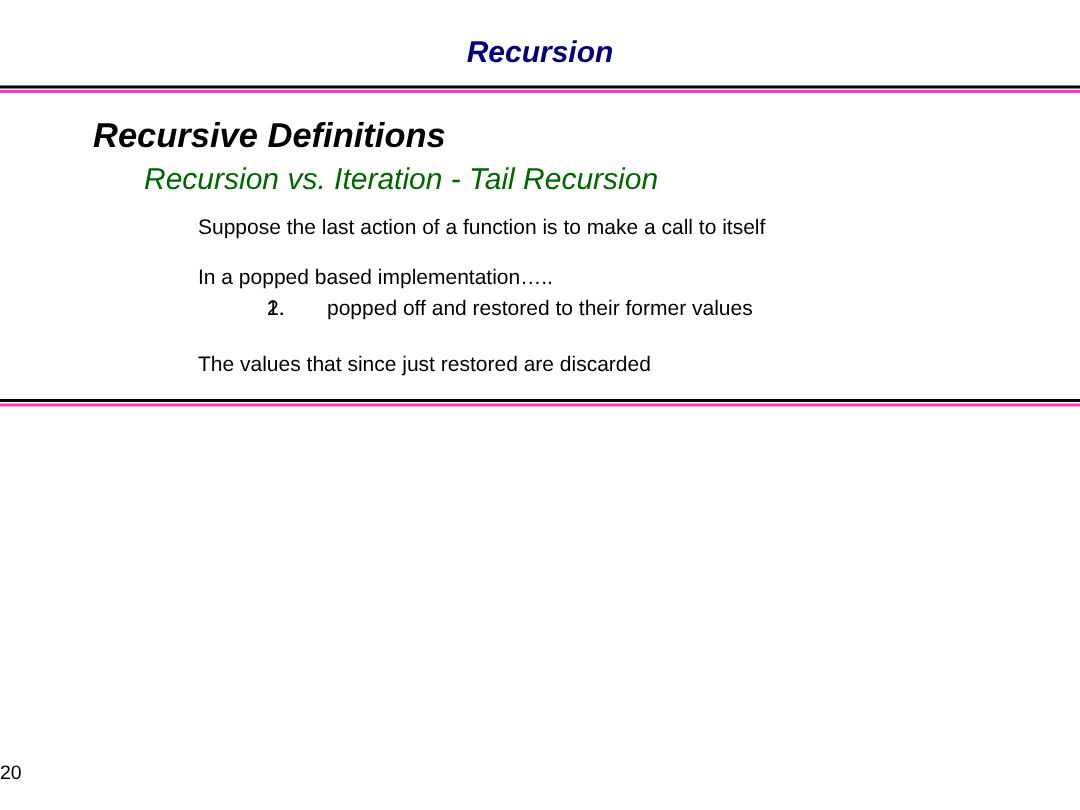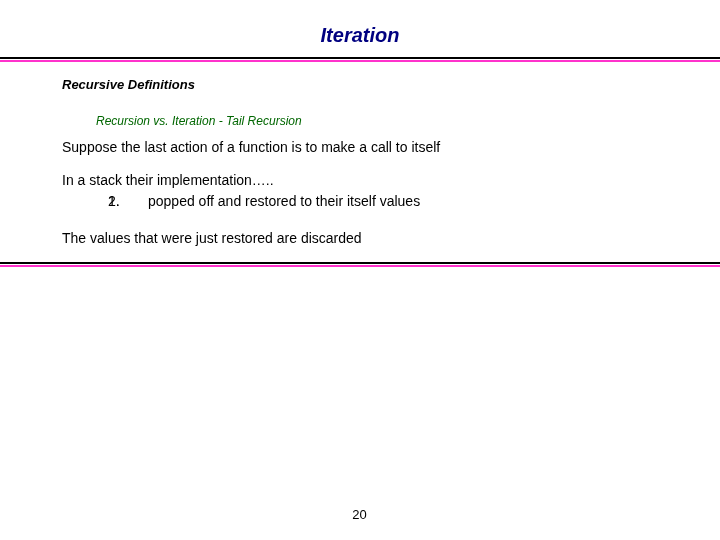--- a/index.html
+++ b/index.html
@@ -36,34 +36,35 @@
     position: absolute;
     left: 0; right: 0;
     height: 2px;
   }
   .rule-line.black { background: #000; top: 0; }
   .rule-line.magenta { background: #ff33cc; top: 3px; height: 2px; }
   .content {
     padding: 14px 62px 0 62px;
   }
   .h2 {
-    font-size: 13px;
+    font-size: 23px;
     font-weight: bold;
     font-style: italic;
     color: #000;
-    margin-bottom: 22px;
+    margin-bottom: 5px;
   }
   .h3 {
-    font-size: 12px;
+    font-size: 20px;
     font-style: italic;
     color: #006600;
     margin-left: 34px;
     margin-bottom: 10px;
   }
   .body {
+    margin-left: 70px;
     font-size: 14px;
     color: #000;
     line-height: 1.35;
   }
   .para { margin-bottom: 14px; }
   .listblock { margin-bottom: 18px; }
   .list {
     margin-left: 46px;
     margin-top: 2px;
   }
@@ -78,61 +79,61 @@
     top: 0;
   }
   .list-text { display: inline; }
   .cont {
     margin-left: 20px;
   }
   .pagenum {
     position: absolute;
     left: 0; right: 1px;
     bottom: 18px;
-    text-align: center;
+    text-align: left;
     font-size: 13px;
     color: #000;
   }
 </style>
 </head>
 <body>
 
 <div class="slide">
 
-  <div class="title">Iteration</div>
+  <div class="title">Recursion</div>
 
   <div class="rule-top">
     <div class="rule-line black"></div>
     <div class="rule-line magenta"></div>
   </div>
 
   <div class="content">
 
     <div class="h2">Recursive Definitions</div>
     <div class="h3">Recursion vs. Iteration - Tail Recursion</div>
 
     <div class="body">
 
       <div class="para">Suppose the last action of a function is to make a call to itself</div>
 
       <div class="listblock">
-        <div>In a stack their implementation…..</div>
+        <div>In a popped based implementation…..</div>
         <div class="list">
           <div class="list-item">
             <span class="list-num">1.</span>
           </div>
           <div class="list-item">
             <span class="list-num">2.</span>
-            <div class="cont">popped off and restored to their itself values</div>
+            <div class="cont">popped off and restored to their former values</div>
           </div>
         </div>
       </div>
 
 
-      <div class="para">The values that were just restored are discarded</div>
+      <div class="para">The values that since just restored are discarded</div>
 
     </div>
   </div>
 
   <div class="rule-bottom">
     <div class="rule-line black"></div>
     <div class="rule-line magenta"></div>
   </div>
 
   <div class="pagenum">20</div>

